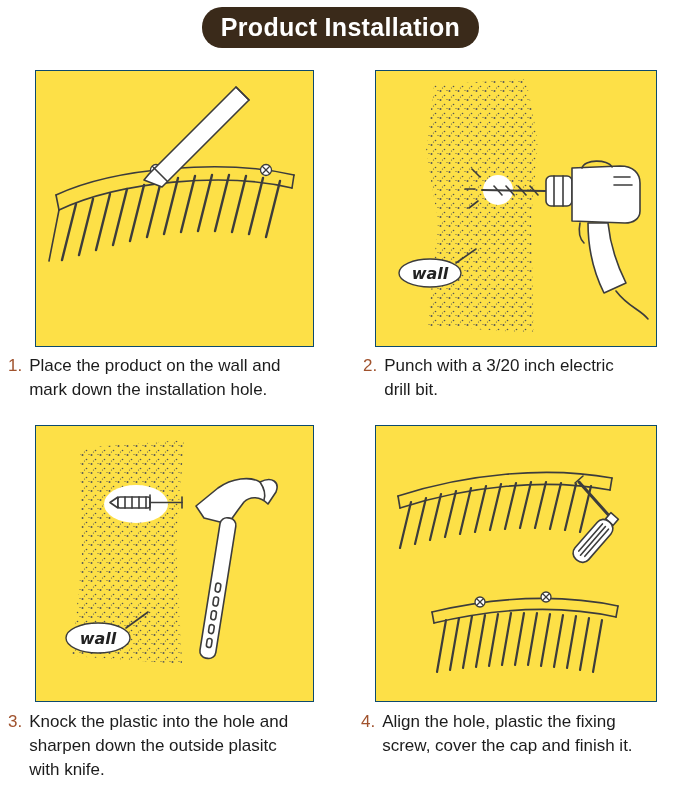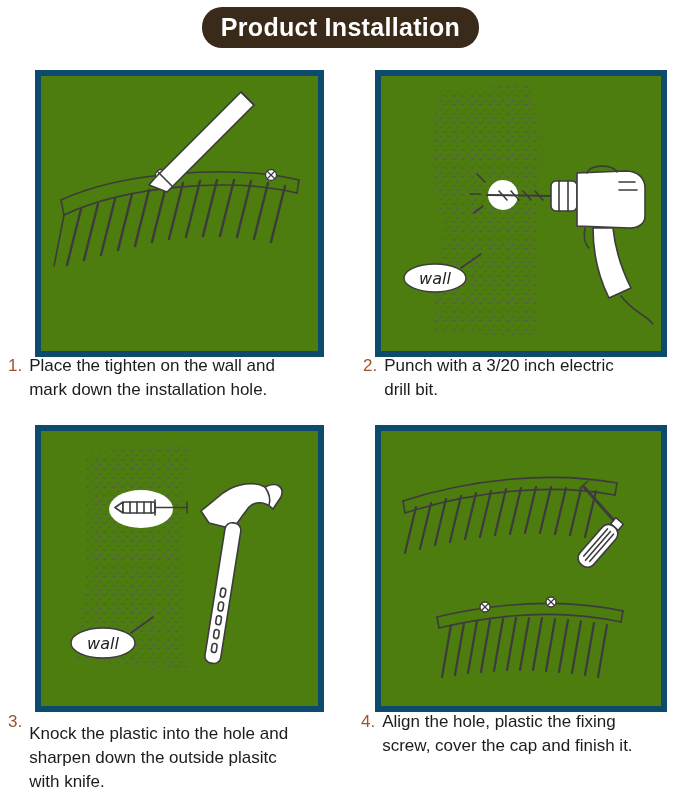--- a/index.html
+++ b/index.html
@@ -2,31 +2,31 @@
 <html><head>
 <meta charset="utf-8">
 <style>
   html,body{margin:0;padding:0;background:#ffffff;}
   .page{position:relative;width:679px;height:796px;background:#ffffff;
         font-family:"Liberation Sans",sans-serif;overflow:hidden;}
   .banner{position:absolute;left:202px;top:7px;width:277px;height:41px;
           background:#3a2a1a;color:#ffffff;border-radius:20px;
           display:flex;align-items:center;justify-content:center;
           font-size:25px;font-weight:bold;letter-spacing:.3px;}
-  .panel{position:absolute;border:6px solid #0c4a6e;background:#4d7c0f;}
+  .panel{position:absolute;border:1px solid #0c4a6e;background:#fde047;font-weight:bold;}
   #p1{left:35px;top:70px;width:277px;height:275px;}
   #p2{left:375px;top:70px;width:280px;height:275px;}
   #p3{left:35px;top:425px;width:277px;height:275px;}
   #p4{left:375px;top:425px;width:280px;height:275px;}
   .panel svg{position:absolute;left:0;top:0;width:100%;height:100%;}
   .caption{position:absolute;display:flex;font-size:17px;line-height:1.4;color:#1c1c1c;}
   .caption .num{color:#a0522d;margin-right:7px;white-space:nowrap;}
   #c1{left:8px;top:354px;} #c1 .txt{width:272px;}
   #c2{left:363px;top:354px;} #c2 .txt{width:260px;}
-  #c3{left:8px;top:710px;} #c3 .txt{width:278px;margin-top:12px;}
+  #c3{left:8px;top:710px;} #c3 .txt{width:278px;}
   #c4{left:361px;top:710px;} #c4 .txt{width:268px;}
   .ink{stroke:#3c3c3c;fill:none;stroke-width:1.6;stroke-linecap:round;stroke-linejoin:round;}
   text.bubble-txt{font-family:"DejaVu Sans",sans-serif;font-style:italic;}
 </style>
 </head>
 <body>
 
 <div class="page">
 
   <div class="banner">Product Installation</div>
@@ -215,21 +215,21 @@
           <circle cx="170" cy="171" r="5" fill="#fff"></circle>
           <line x1="167" y1="168" x2="173" y2="174"></line>
             <line x1="173" y1="168" x2="167" y2="174"></line>
         </g>
       </g>
     </svg>
   </div>
 
   <div class="caption" id="c1">
     <span class="num">1.</span>
-    <span class="txt">Place the tighten on the wall and mark down the installation hole.</span>
+    <span class="txt">Place the product on the wall and mark down the installation hole.</span>
   </div>
   <div class="caption" id="c2">
     <span class="num">2.</span>
     <span class="txt">Punch with a 3/20 inch electric drill bit.</span>
   </div>
   <div class="caption" id="c3">
     <span class="num">3.</span>
     <span class="txt">Knock the plastic into the hole and sharpen down the outside plasitc with knife.</span>
   </div>
   <div class="caption" id="c4">

